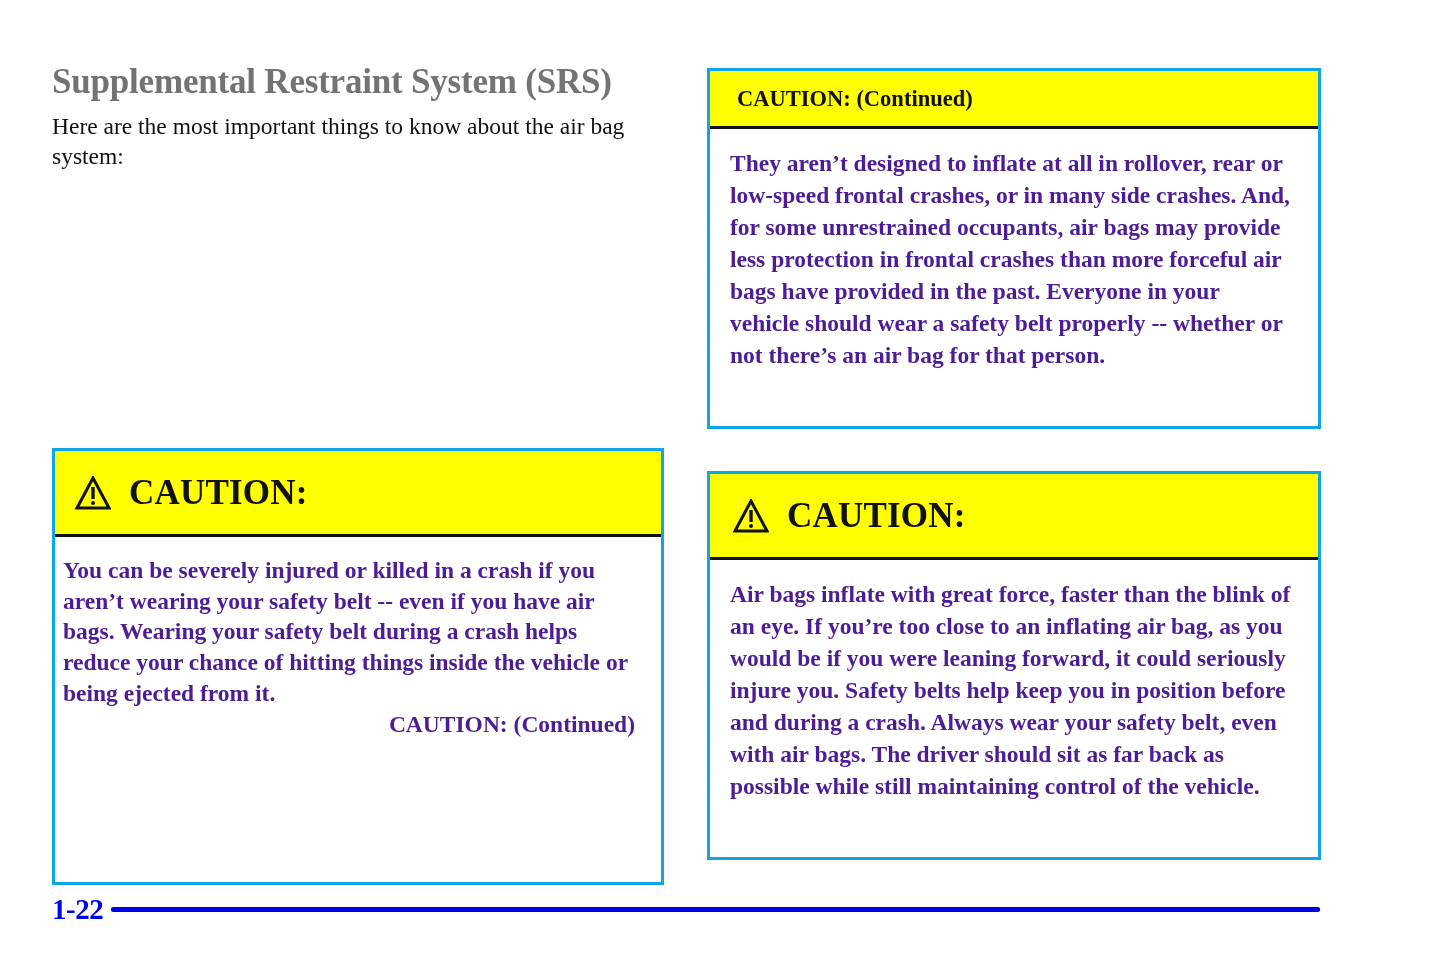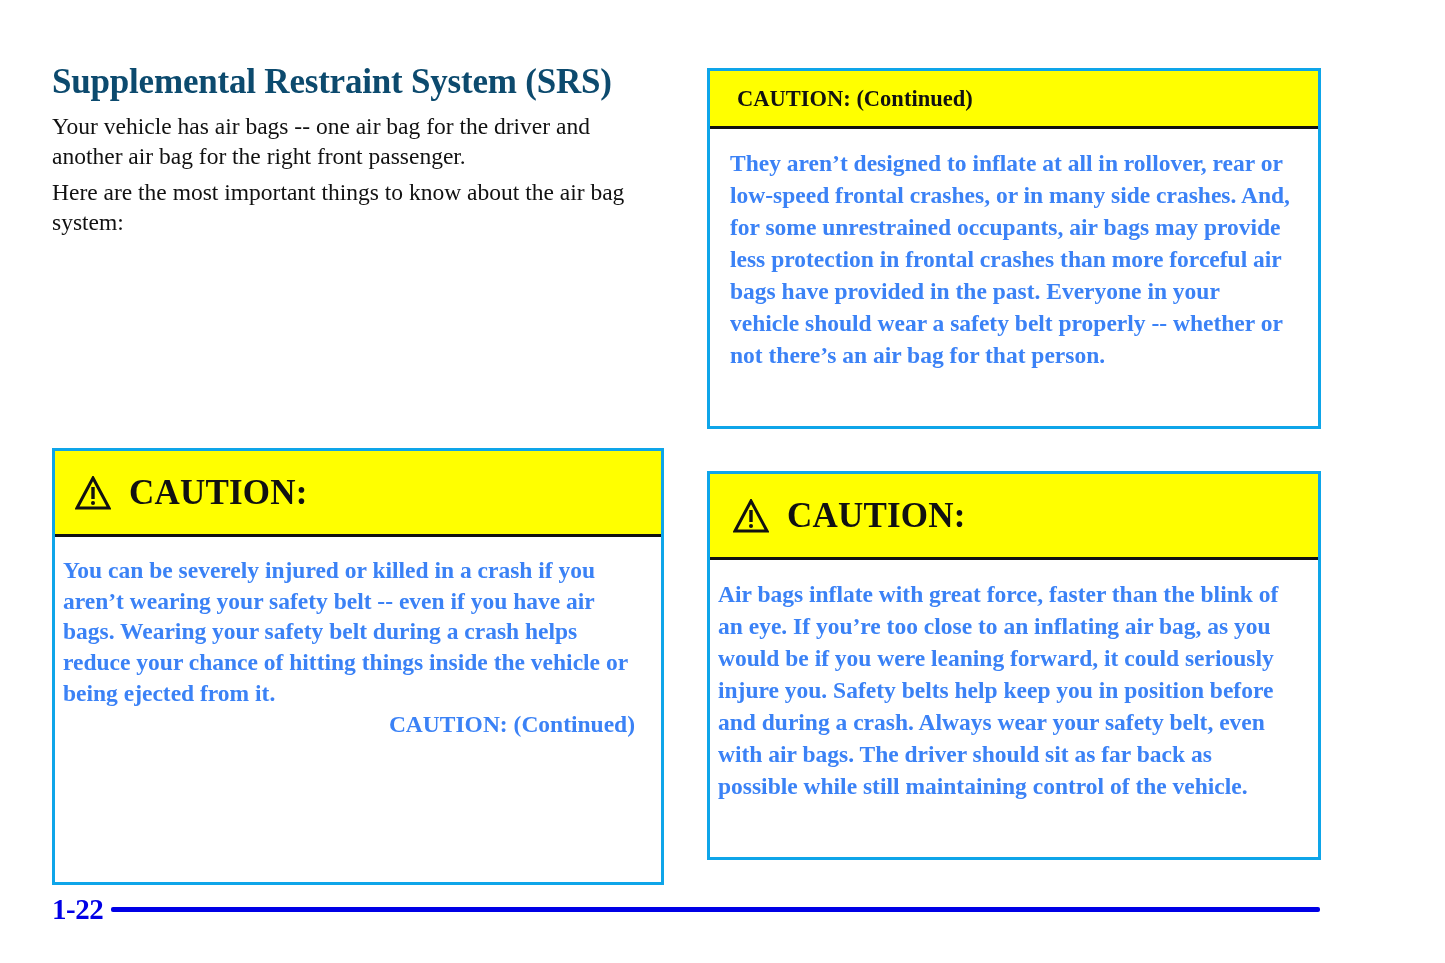--- a/index.html
+++ b/index.html
@@ -1,21 +1,21 @@
 <!DOCTYPE html>
 <html><head>
   <meta charset="utf-8">
   <style>
     * { box-sizing: border-box; margin: 0; padding: 0; }
     html, body { width: 1445px; height: 963px; background: #ffffff; overflow: hidden; }
     body { position: relative; font-family: "Liberation Serif", "DejaVu Serif", serif; color: #111; }
 
     .page-title {
       position: absolute; left: 52px; top: 62px;
-      font-size: 35px; font-weight: bold; color: #0c4a6e; letter-spacing: -0.2px;
+      font-size: 35px; font-weight: bold; color: #737373; letter-spacing: -0.2px;
       white-space: nowrap;
     }
     .intro {
       position: absolute; left: 52px; top: 112px; width: 600px;
       font-size: 23.5px; line-height: 29.5px; color: #111;
     }
     .intro p { margin-bottom: 7px; }
 
     .box {
       position: absolute; border: 3px solid #0ea5e9; background: #fff;
@@ -25,51 +25,50 @@
       display: flex; align-items: center;
     }
     .box-head .caution-label {
       font-weight: bold; font-size: 35px; color: #111; letter-spacing: 0.2px;
     }
     .box-head .cont-label {
       font-weight: bold; font-size: 22.5px; color: #111;
     }
     .warn-icon { display: inline-block; width: 36px; height: 34px; margin-right: 18px; }
     .box-body {
-      font-weight: bold; font-size: 23.5px; line-height: 30.7px; color: #3b82f6;
+      font-weight: bold; font-size: 23.5px; line-height: 30.7px; color: #4c1d95;
     }
     .box-body p { margin: 0; }
     .cont-right { text-align: right; margin-top: 5px; }
 
     
     #box-left { left: 52px; top: 448px; width: 612px; height: 437px; }
     #box-left .box-head { height: 86px; padding-left: 20px; }
     #box-left .box-body { padding: 18px 26px 0 8px; }
 
     
     #box-right-top { left: 707px; top: 68px; width: 614px; height: 361px; }
     #box-right-top .box-head { height: 58px; padding-left: 27px; }
     #box-right-top .box-body { padding: 18px 26px 0 20px; line-height: 32px; }
 
     
     #box-right-bottom { left: 707px; top: 471px; width: 614px; height: 389px; }
     #box-right-bottom .box-head { height: 86px; padding-left: 23px; }
-    #box-right-bottom .box-body { padding: 18px 26px 0 8px; line-height: 32px; }
+    #box-right-bottom .box-body { padding: 18px 26px 0 20px; line-height: 32px; }
 
     .footer { position: absolute; left: 52px; top: 893px; width: 1268px; display: flex; align-items: center; text-align: right; }
     .page-number { font-weight: bold; font-size: 29px; color: #0000e6; margin-right: 8px; letter-spacing: -0.5px; }
     .footer-rule { flex: 1; height: 5px; background: #0000e6; border-radius: 2px; }
   </style>
 </head>
 <body>
 
 <h1 class="page-title">Supplemental Restraint System (SRS)</h1>
 
 <div class="intro">
-  <p>Your vehicle has air bags -- one air bag for the driver and another air bag for the right front passenger.</p>
   <p>Here are the most important things to know about the air bag system:</p>
 </div>
 
 <div class="box" id="box-left">
   <div class="box-head">
     <span class="warn-icon">
       <svg width="36" height="34" viewBox="0 0 36 34">
         <polygon points="18,2 34,32 2,32" fill="none" stroke="#111" stroke-width="3" stroke-linejoin="miter"></polygon>
         <rect x="16.3" y="11" width="3.4" height="12" fill="#111"></rect>
         <circle cx="18" cy="27" r="2" fill="#111"></circle>

